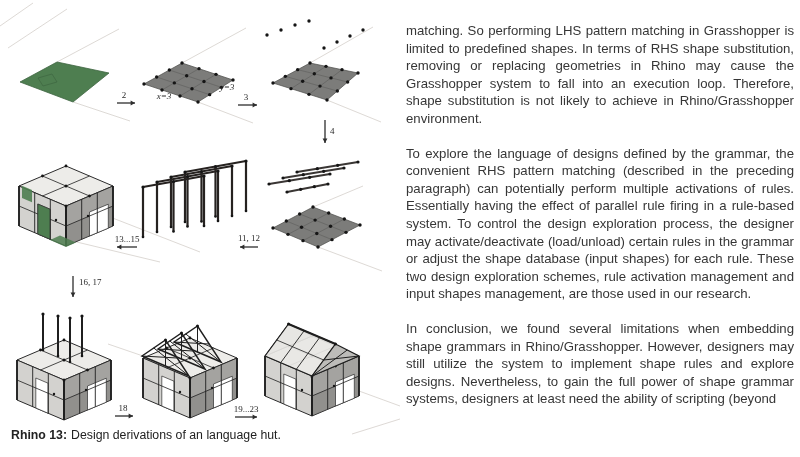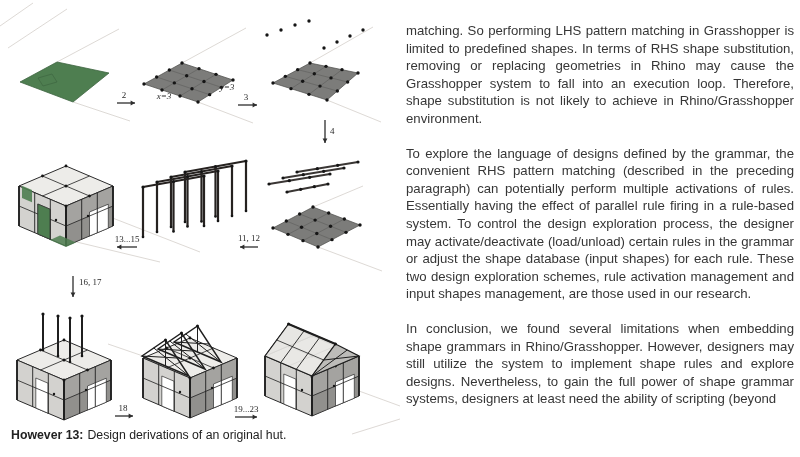--- a/index.html
+++ b/index.html
@@ -343,21 +343,21 @@
       <text class="fig-label" x="246" y="100" text-anchor="middle">3</text>
       <text class="fig-label" x="330" y="134">4</text>
       <text class="fig-label" x="127" y="242" text-anchor="middle">13...15</text>
       <text class="fig-label" x="249" y="241" text-anchor="middle">11, 12</text>
       <text class="fig-label" x="79" y="285">16, 17</text>
       <text class="fig-label" x="123" y="411" text-anchor="middle">18</text>
       <text class="fig-label" x="246" y="412" text-anchor="middle">19...23</text>
     </svg>
 
     <div class="caption">
-      <b>However 13:</b><span class="cap-text">Design derivations of an original hut.</span>
+      <b>Rhino 13:</b><span class="cap-text">Design derivations of an language hut.</span>
     </div>
   </div>
 
   <div class="text-col">
     <p>matching. So performing LHS pattern matching in Grasshopper is limited to predefined shapes. In terms of RHS shape substitution, removing or replacing geometries in Rhino may cause the Grasshopper system to fall into an execution loop. Therefore, shape substitution is not likely to achieve in Rhino/Grasshopper environment.</p>
     <p>To explore the language of designs defined by the grammar, the convenient RHS pattern matching (described in the preceding paragraph) can potentially perform multiple activations of rules. Essentially having the effect of parallel rule firing in a rule-based system. To control the design exploration process, the designer may activate/deactivate (load/unload) certain rules in the grammar or adjust the shape database (input shapes) for each rule. These two design exploration schemes, rule activation management and input shapes management, are those used in our research.</p>
     <p>In conclusion, we found several limitations when embedding shape grammars in Rhino/Grasshopper. However, designers may still utilize the system to implement shape rules and explore designs. Nevertheless, to gain the full power of shape grammar systems, designers at least need the ability of scripting (beyond</p>
   </div>
 
 </div>

